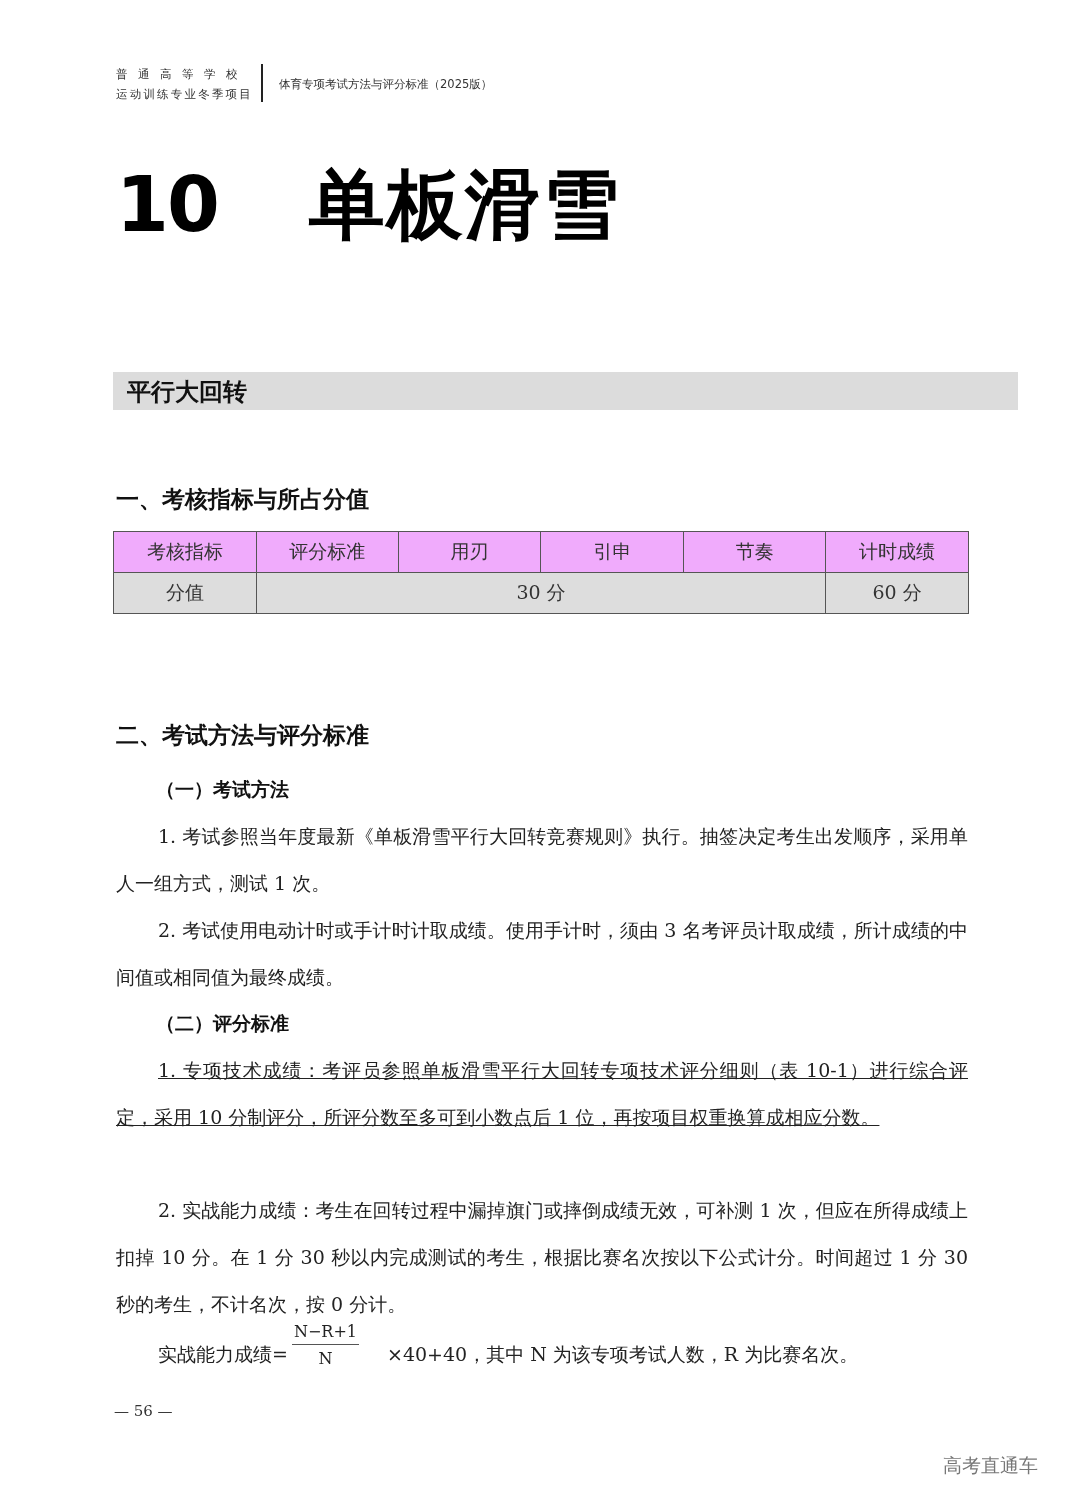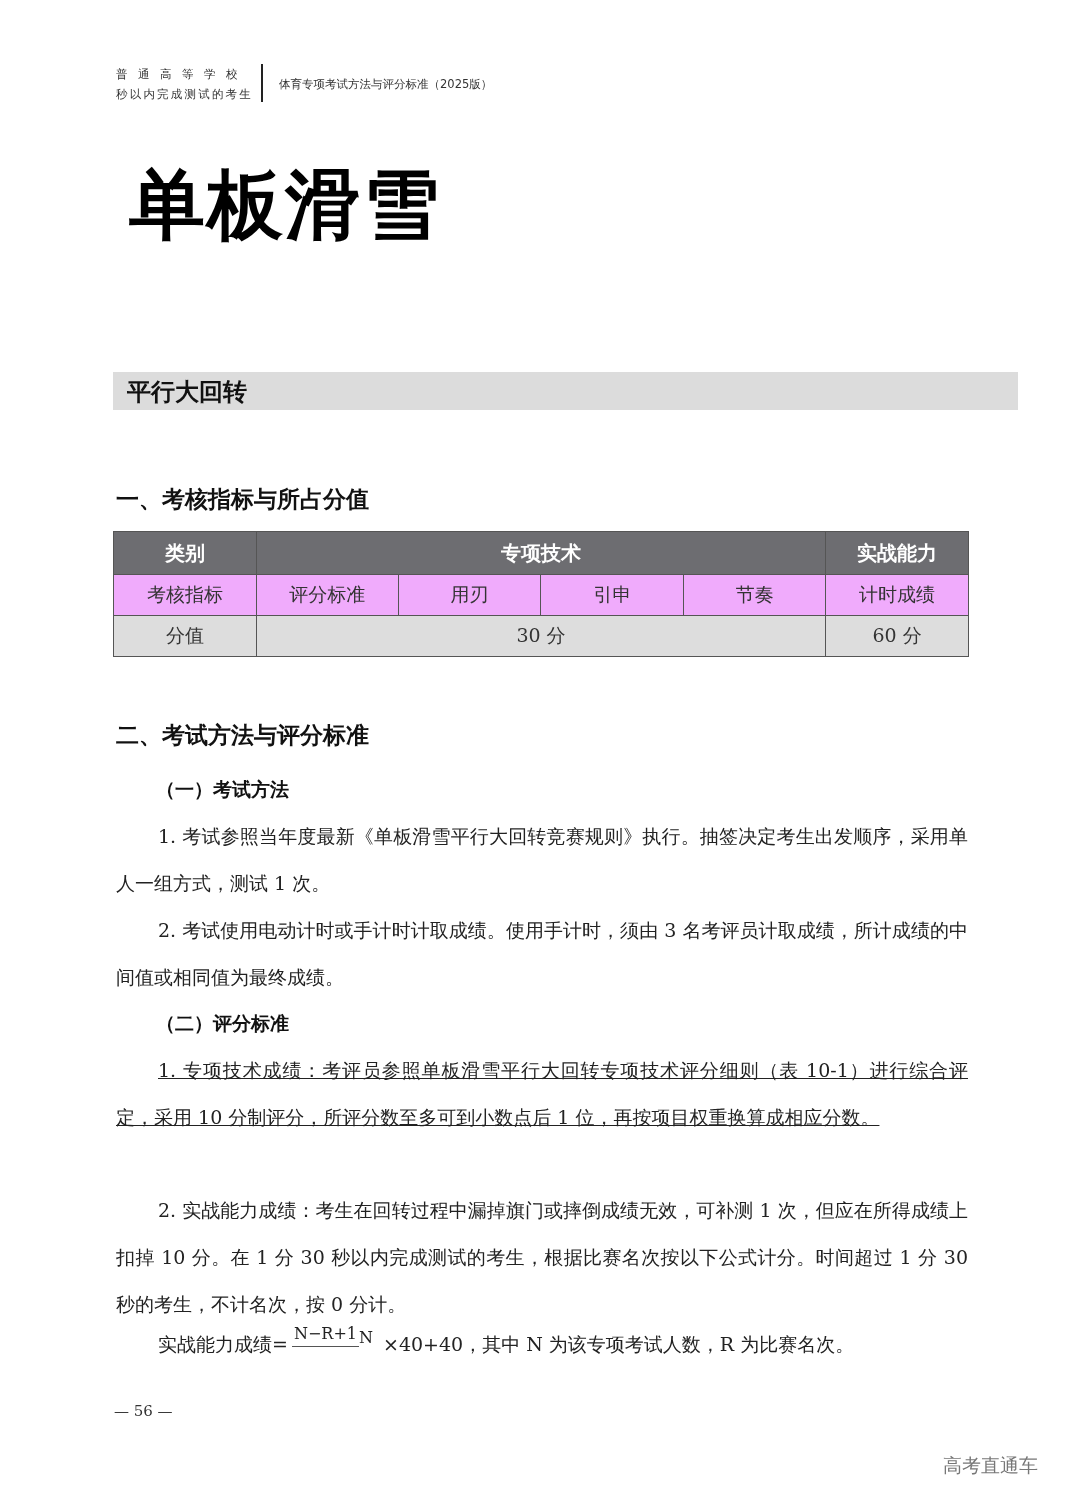--- a/index.html
+++ b/index.html
@@ -27,64 +27,60 @@
     table.scores { position: absolute; left: 113px; top: 531px; width: 856px; border-collapse: collapse; font-size: 19px; }
     table.scores td { border: 1px solid #555; text-align: center; height: 40px; padding: 0; }
     table.scores tr.head td { background: #6d6d71; color: #fff; font-family: "DejaVu Sans", sans-serif; font-weight: bold; font-size: 20px; height: 42px; }
     table.scores tr.mid td { background: #f0abfc; color: #333; }
     table.scores tr.val td { background: #dddddd; color: #333; }
 
     .para { position: absolute; left: 116px; width: 852px; font-size: 19px; line-height: 47px; color: #222; text-align: justify; }
     .para .indent { display: inline-block; width: 42px; }
 
     .formula { position: absolute; left: 158px; top: 1332px; display: flex; align-items: center; font-size: 19px; color: #222; }
-    .frac { display: inline-flex; align-items: center; margin: 0 10px 0 4px; position: relative; top: -10px; }
+    .frac { display: inline-flex; flex-direction: column; align-items: center; margin: 0 28px 0 4px; position: relative; top: -10px; }
     .frac .num { font-size: 16px; padding: 0 2px 3px 2px; border-bottom: 1.5px solid #555; }
     .frac .den { font-size: 16px; padding-top: 4px; }
 
     .page-num { position: absolute; left: 114px; top: 1402px; font-size: 15px; color: #333; }
     .watermark { position: absolute; left: 943px; top: 1453px; font-family: "DejaVu Sans", sans-serif; font-size: 19px; color: #777; }
   </style>
 </head>
 <body>
 
 <div class="header">
   <div class="header-left">
     <div class="l1">普通高等学校</div>
-    <div class="l2">秒以内完成测试的考生</div>
+    <div class="l2">运动训练专业冬季项目</div>
   </div>
   <div class="header-divider"></div>
   <div class="header-right">体育专项考试方法与评分标准（2025版）</div>
 </div>
 
 <div class="chapter-title">
+  <span class="chapter-num">10</span>
   <span class="chapter-name">单板滑雪</span>
 </div>
 
 <div class="section-bar">
   <span>平行大回转</span>
 </div>
 
 <div class="h2" style="top:484px;">一、考核指标与所占分值</div>
 
 <table class="scores">
   <colgroup>
     <col style="width:143px">
       <col style="width:142px">
       <col style="width:143px">
       <col style="width:143px">
       <col style="width:142px">
       <col style="width:143px">
   </colgroup>
   <tbody>
-      <tr class="head">
-    <td>类别</td>
-    <td colspan="4">专项技术</td>
-    <td>实战能力</td>
-  </tr>
   <tr class="mid">
     <td>考核指标</td>
     <td>评分标准</td>
     <td>用刃</td>
     <td>引申</td>
     <td>节奏</td>
     <td>计时成绩</td>
   </tr>
   <tr class="val">
     <td>分值</td>

